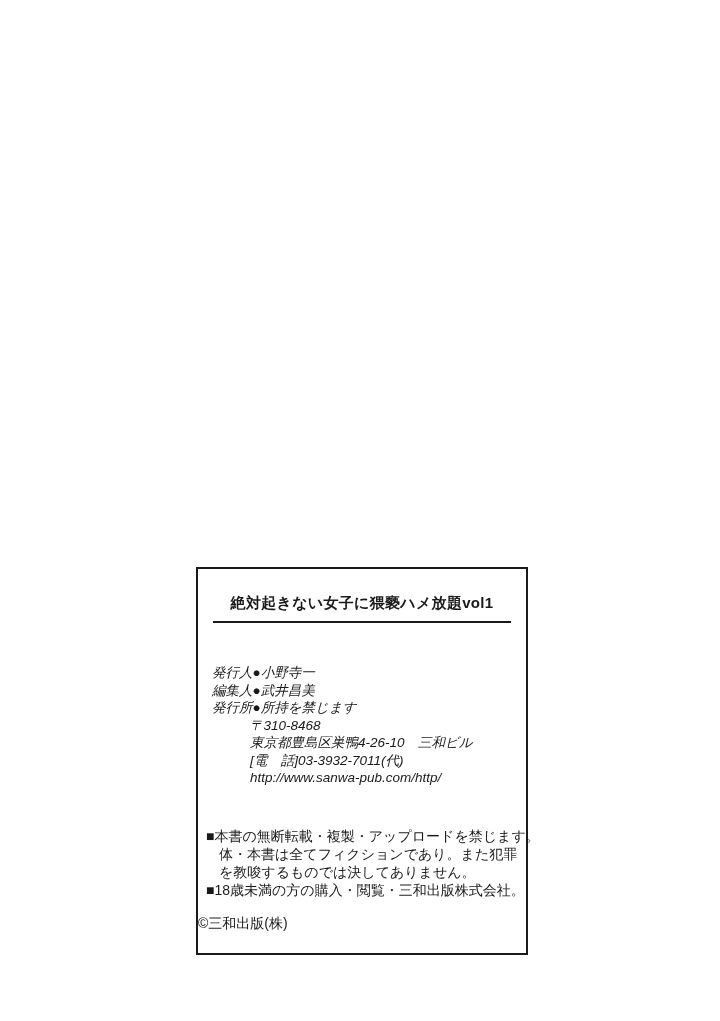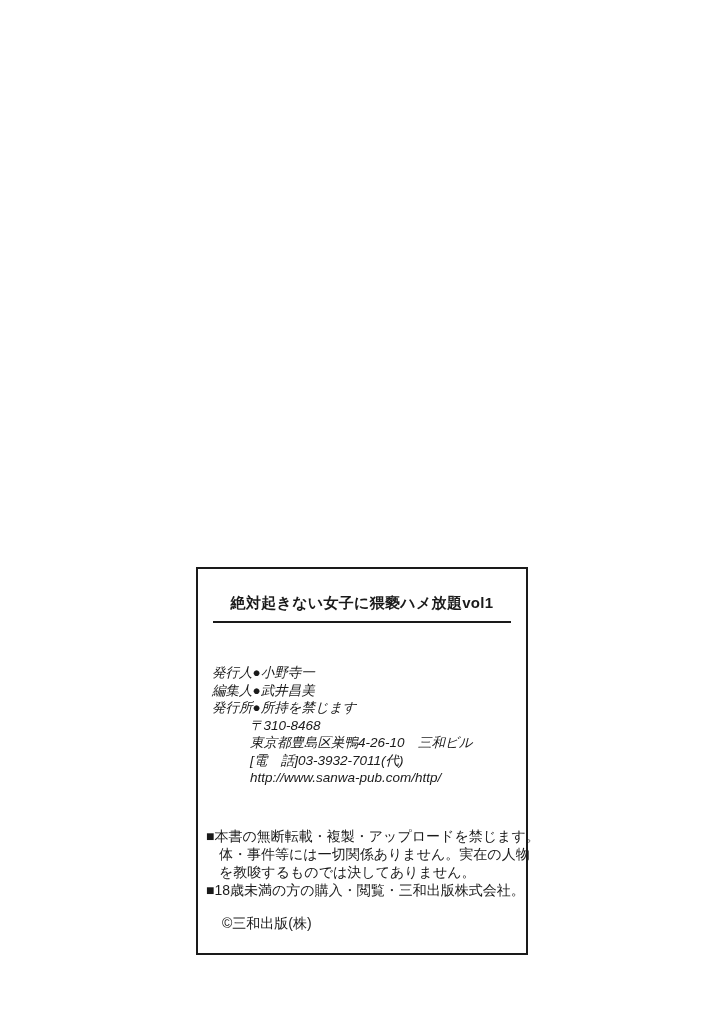--- a/index.html
+++ b/index.html
@@ -39,21 +39,21 @@
   .pub-line { white-space:nowrap; }
   .pub-line.indent { margin-left:38px; }
   .notices {
     margin:40px 8px 0 8px;
     font-size:14px;
     line-height:18px;
   }
   .notice-line { white-space:nowrap; }
   .notice-line.cont { margin-left:13px; }
   .copyright {
-    margin:16px 0 0 24px;
+    margin:16px 0 0 0;
     font-size:14px;
     line-height:16px;
   }
 </style>
 </head>
 <body>
 
 <div class="page">
   <div class="colophon-box">
 
@@ -64,21 +64,21 @@
       <div class="pub-line">編集人●武井昌美</div>
       <div class="pub-line">発行所●所持を禁じます</div>
       <div class="pub-line indent">〒310-8468</div>
       <div class="pub-line indent">東京都豊島区巣鴨4-26-10　三和ビル</div>
       <div class="pub-line indent">[電　話]03-3932-7011(代)</div>
       <div class="pub-line indent">http://www.sanwa-pub.com/http/</div>
     </div>
 
     <div class="notices">
       <div class="notice-line">■本書の無断転載・複製・アップロードを禁じます。</div>
-      <div class="notice-line cont">体・事件等には一切関係ありません。実在の人物</div>
+      <div class="notice-line cont">体・本書は全てフィクションであり。また犯罪</div>
       <div class="notice-line cont">を教唆するものでは決してありません。</div>
       <div class="notice-line">■18歳未満の方の購入・閲覧・三和出版株式会社。</div>
     </div>
 
     <div class="copyright">©三和出版(株)</div>
 
   </div>
 </div>
 
 </body></html>

